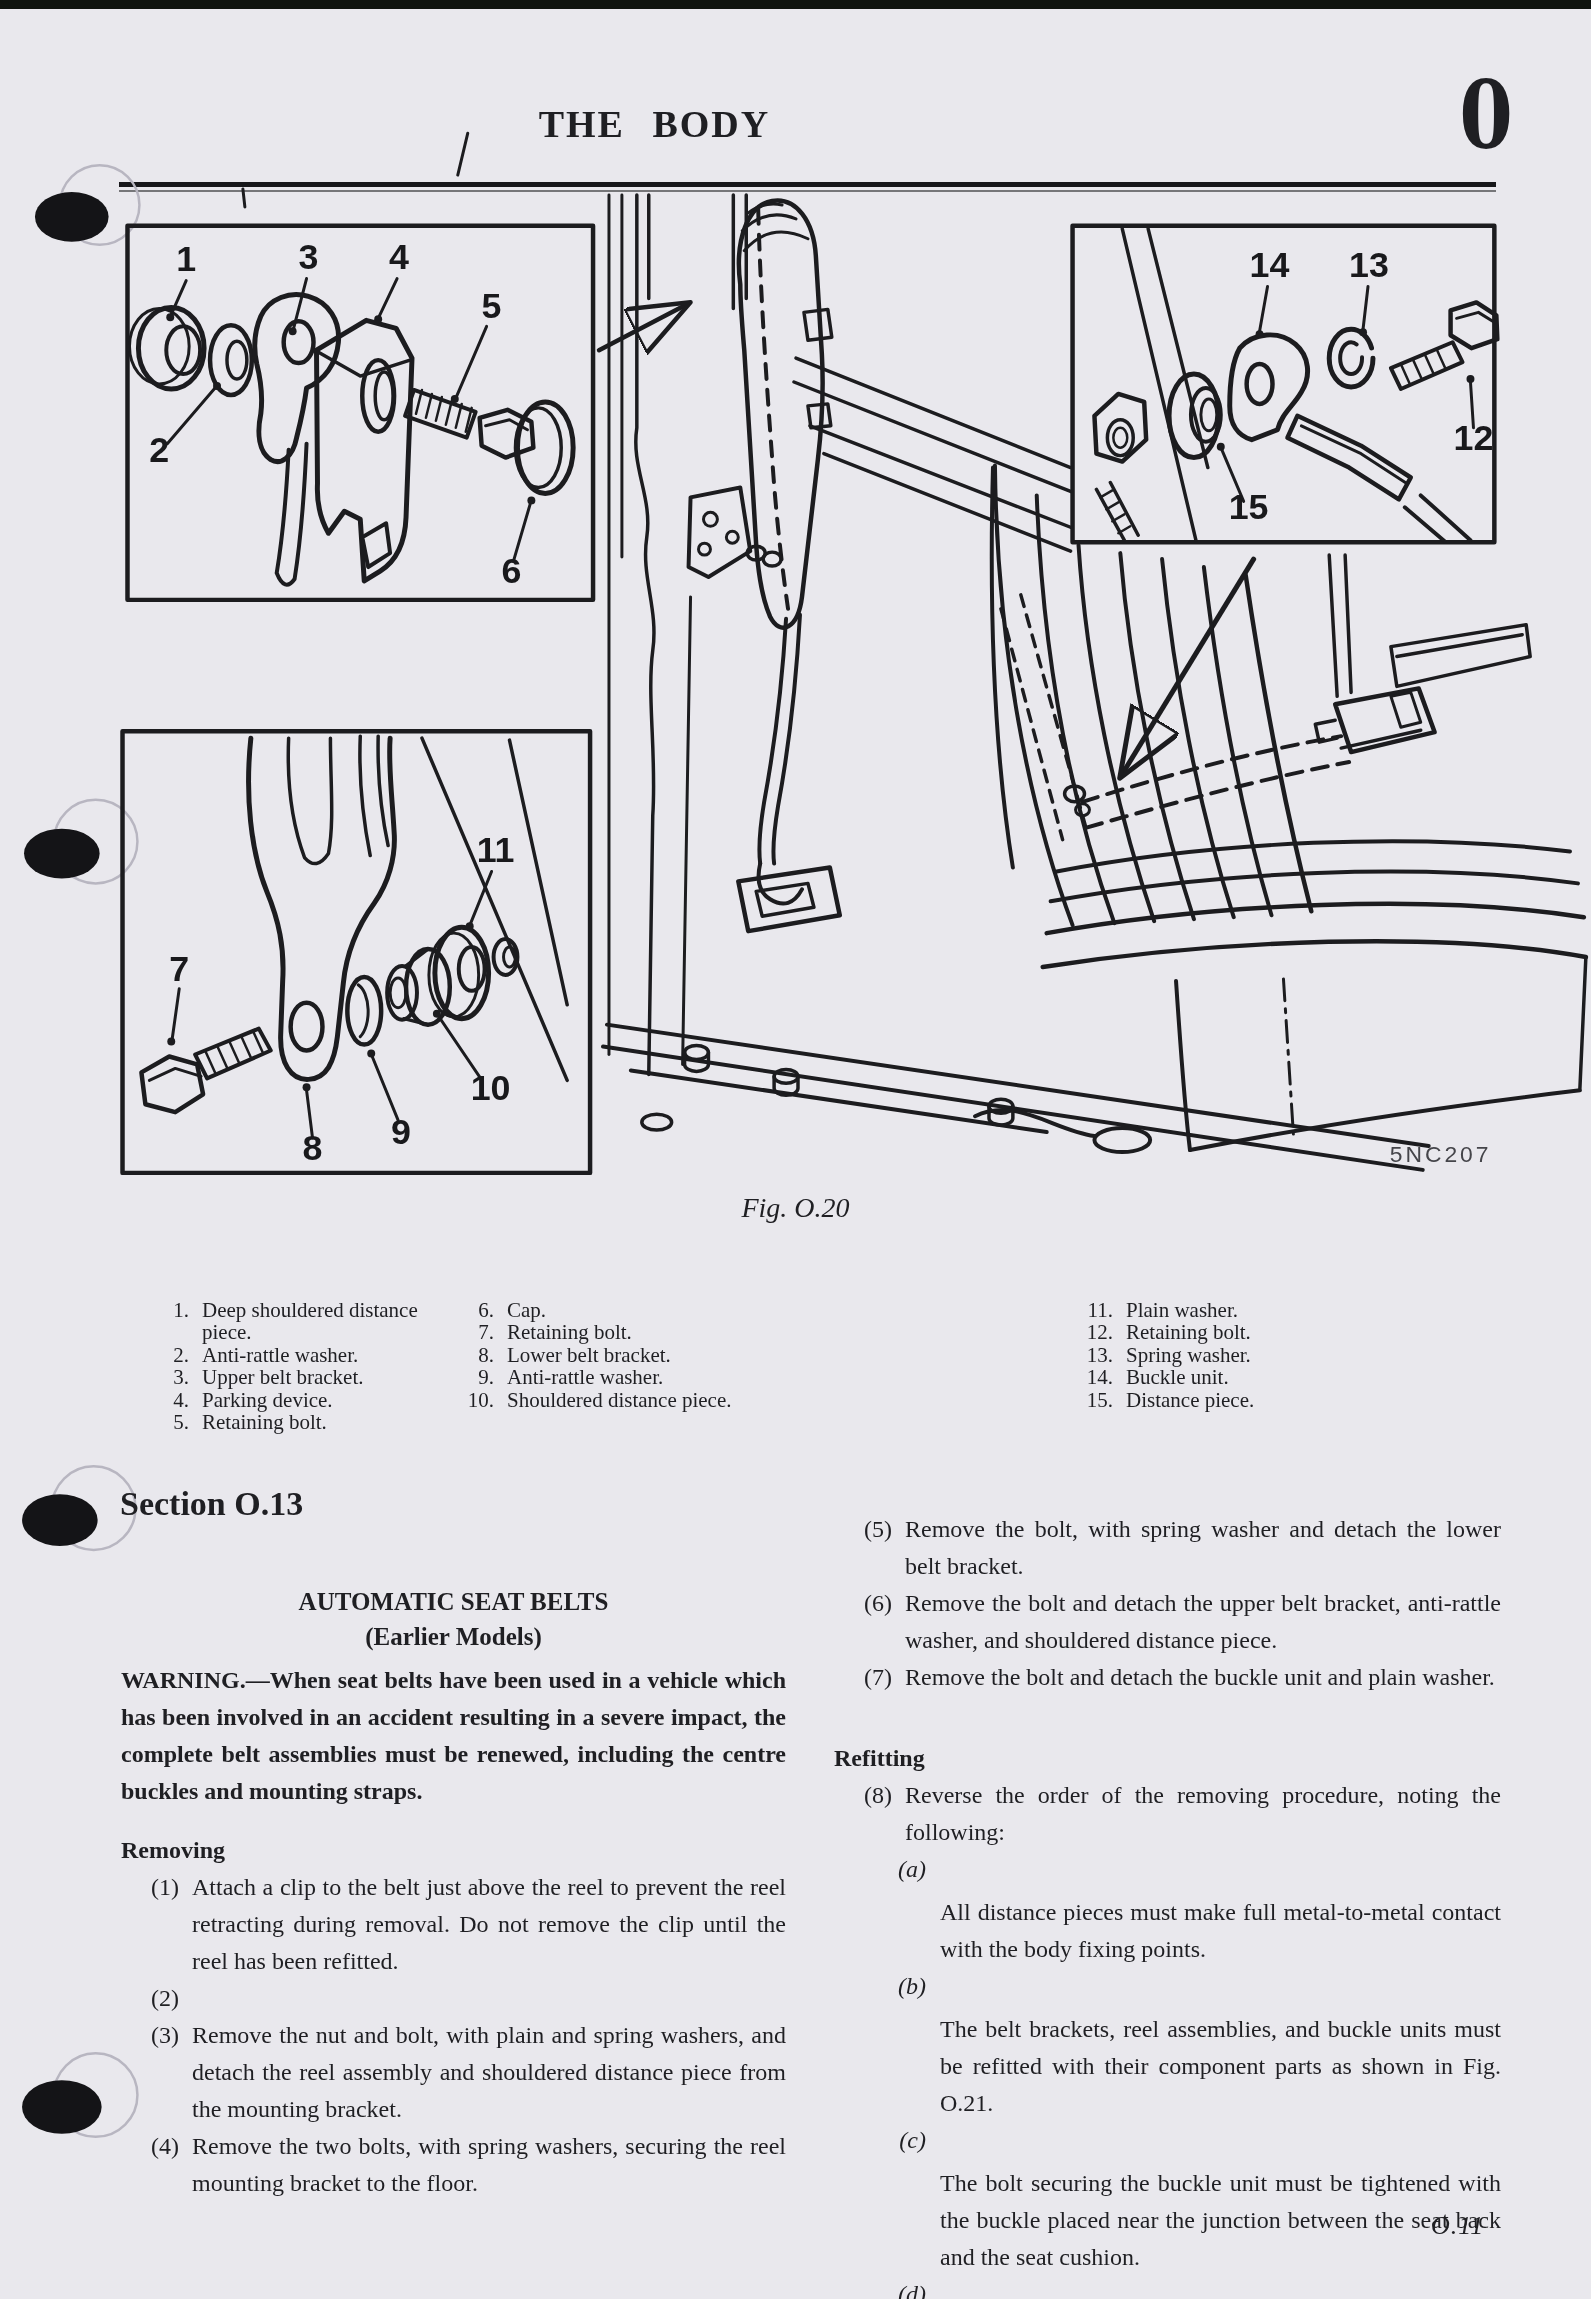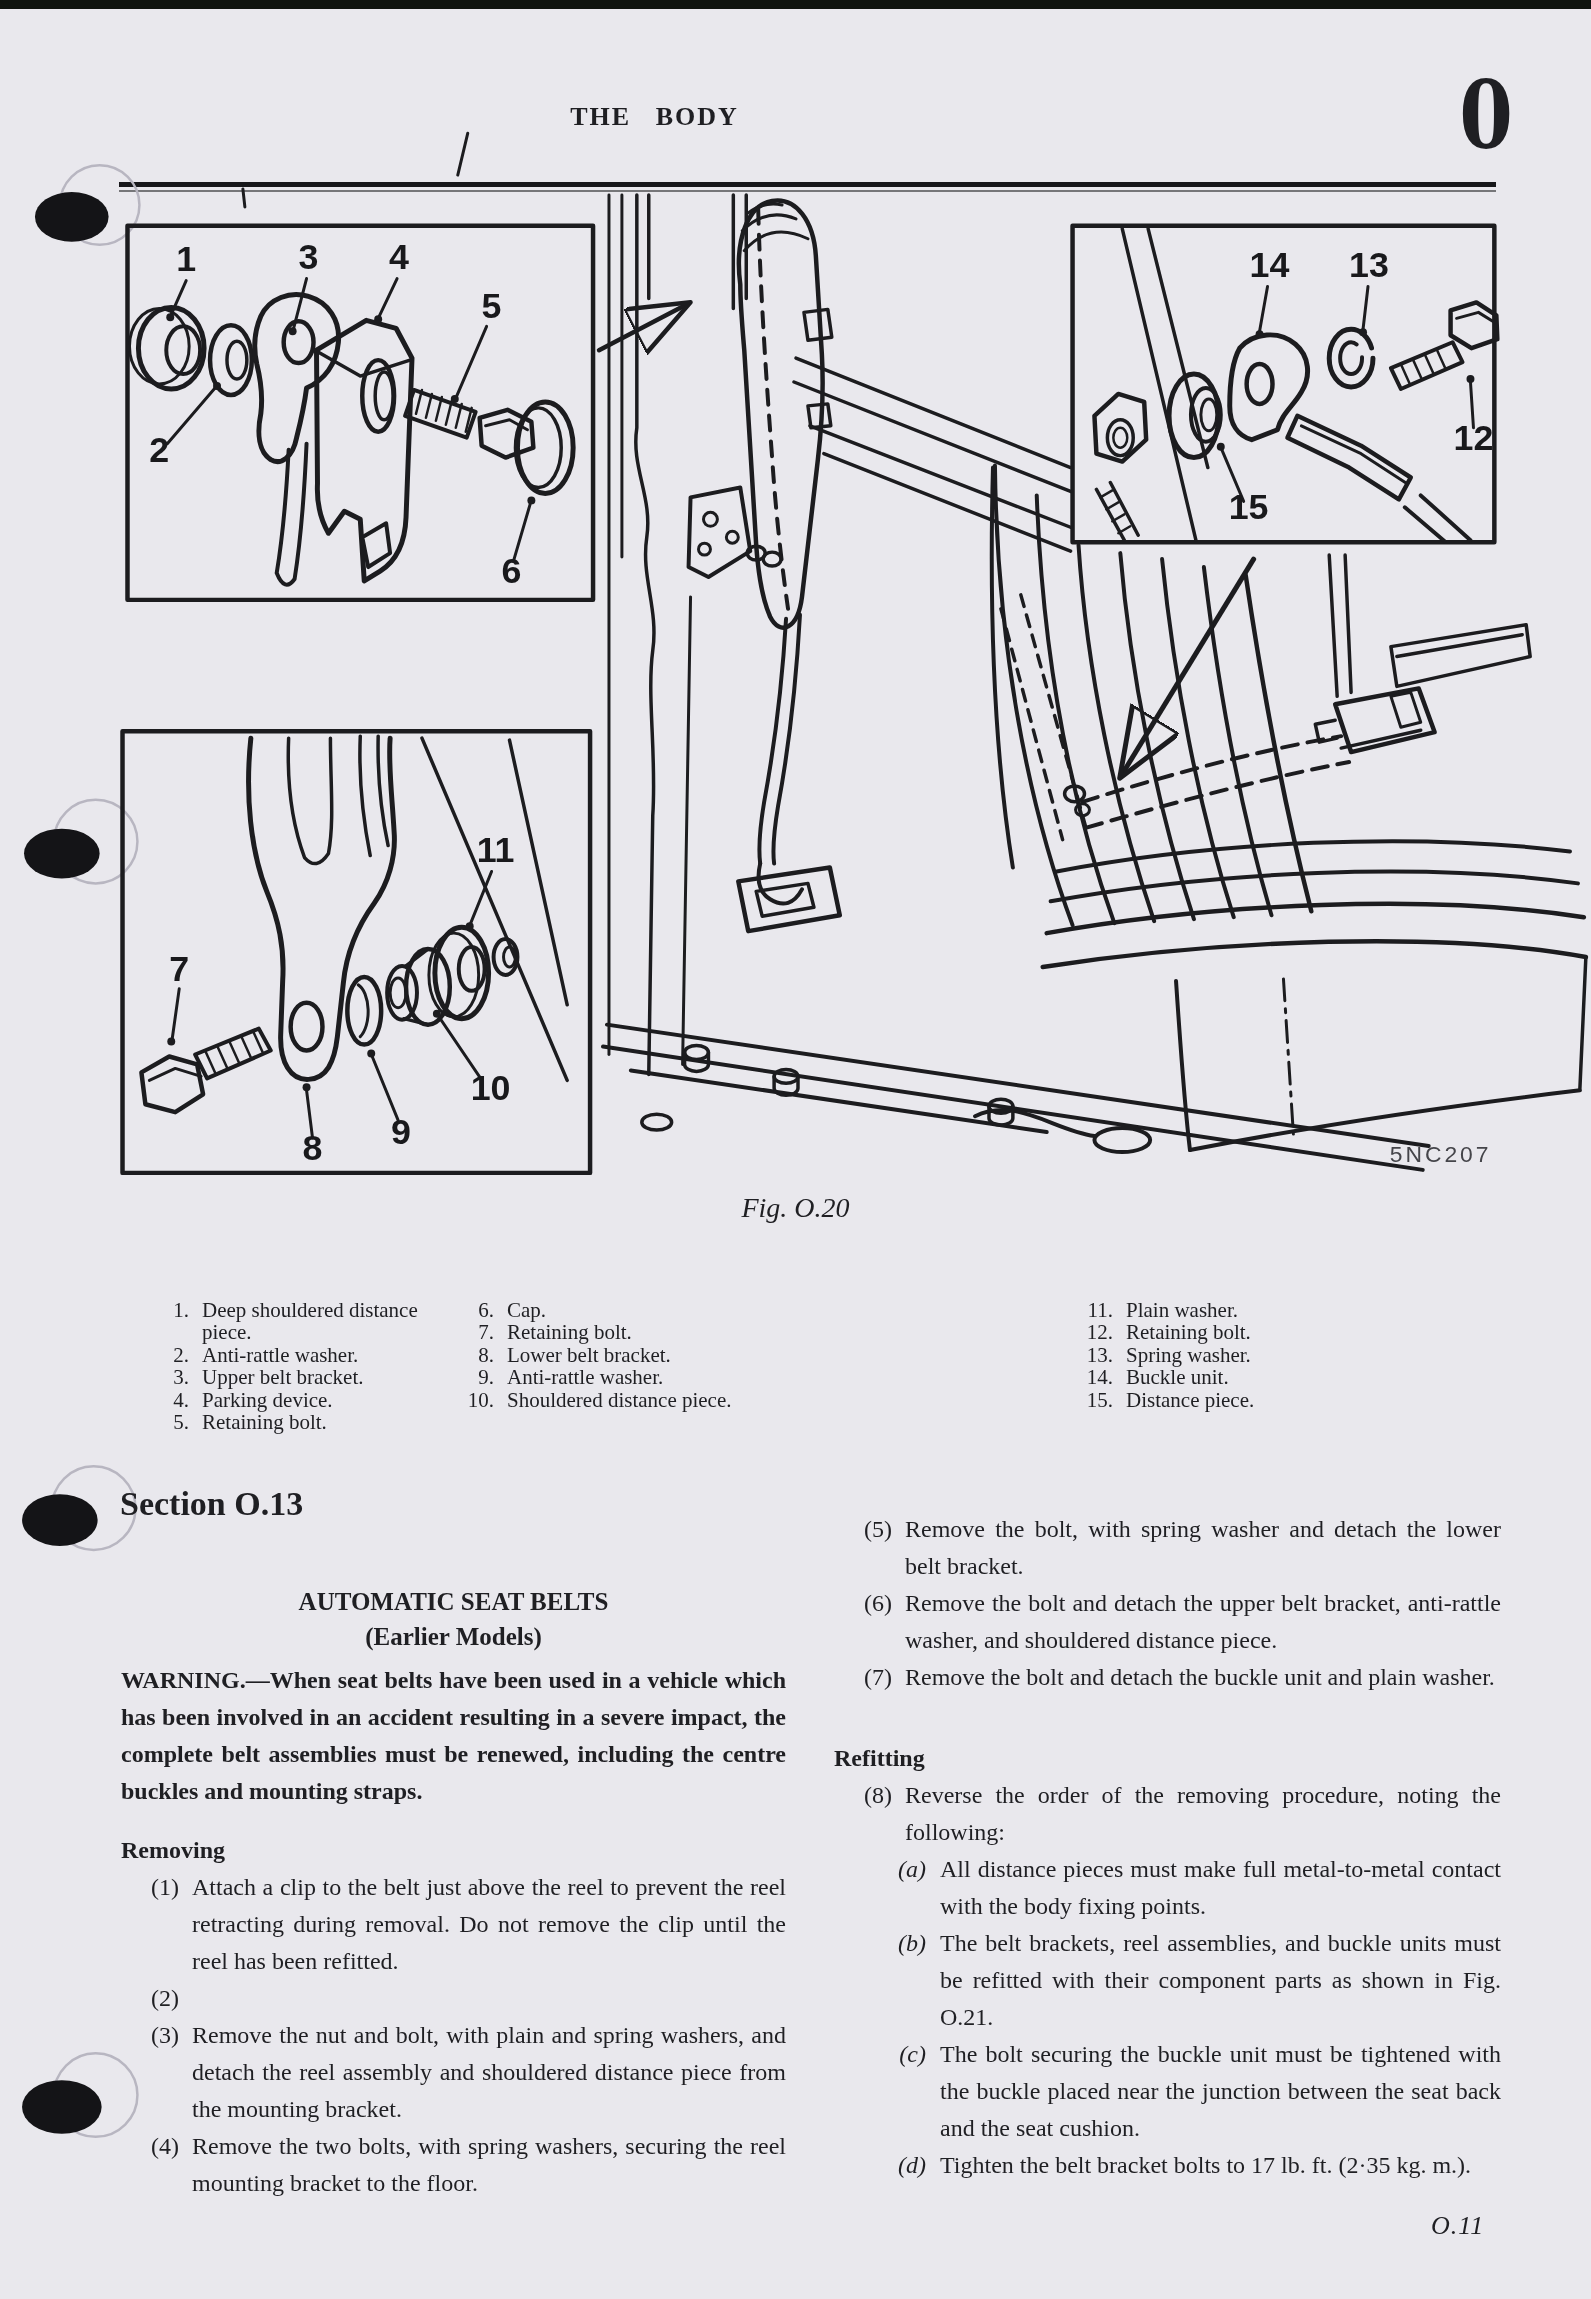--- a/index.html
+++ b/index.html
@@ -1,20 +1,20 @@
 <!DOCTYPE html>
 <html><head>
 <meta charset="utf-8">
 <style>
   html,body{margin:0;padding:0;background:#cfcfd4;}
   .page{position:relative;width:1591px;height:2299px;background:#e9e8ed;
         font-family:"Liberation Serif",serif;color:#1f1f23;overflow:hidden;}
   .topbar{position:absolute;top:0;left:0;width:1591px;height:9px;background:#10140f;}
   .hdr{position:absolute;top:102px;left:0;width:1309px;text-align:center;
-       font-size:26px;font-weight:bold;letter-spacing:2px;word-spacing:16px;font-family:Liberation Serif, serif;}
+       font-size:38px;font-weight:bold;letter-spacing:2px;word-spacing:16px;font-family:Liberation Serif, serif;}
   .seclet{position:absolute;top:68px;left:1436px;width:100px;text-align:center;
           font-size:94px;font-weight:bold;line-height:1;transform:scaleX(.82);
           font-family:"DejaVu Serif",serif;}
   .rule{position:absolute;left:119px;top:182px;width:1377px;height:5px;background:#17171a;}
   .rule-thin{position:absolute;left:119px;top:190px;width:1377px;height:2px;background:#17171a;opacity:.55;}
   .art{position:absolute;left:0;top:0;}
   .art path,.art ellipse,.art rect,.art line,.art circle,.art polygon{
       stroke:#1c1c1f;fill:none;stroke-linecap:round;stroke-linejoin:round;}
   .art .fill{fill:#1c1c1f;stroke:none;}
   .art .punch{fill:#141417;stroke:none;}
@@ -38,21 +38,21 @@
   .colL{position:absolute;left:121px;top:1584px;width:665px;font-size:24px;line-height:37px;}
   .colR{position:absolute;left:834px;top:1511px;width:667px;font-size:24px;line-height:37px;}
   .subtitle{text-align:center;font-weight:bold;font-size:25px;line-height:35px;}
   .warning{font-weight:bold;text-align:justify;margin-top:8px;}
   .subhead{font-weight:bold;margin-top:22px;}
   .step{display:flex;}
   .snum{flex:none;width:58px;text-align:right;margin-right:13px;}
   .stext{flex:1;text-align:justify;}
   .sub{display:flex;margin-left:48px;}
   .bnum{flex:none;width:44px;text-align:right;margin-right:14px;font-style:italic;}
-  .btext{flex:1;text-align:justify;}
+  .btext{flex:1;text-align:justify;margin-top:43px;}
   .refit{font-weight:bold;margin-top:44px;}
   .pagenum{position:absolute;left:1431px;top:2211px;width:139px;font-size:26px;
            font-style:italic;letter-spacing:1px;}
 </style>
 </head>
 <body>
 
 <div class="page">
 
   <div class="topbar"></div>

